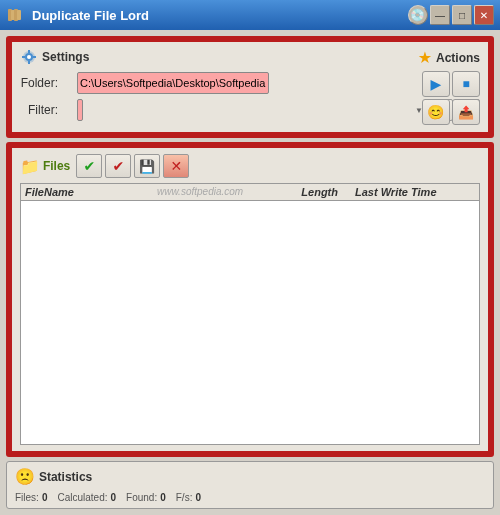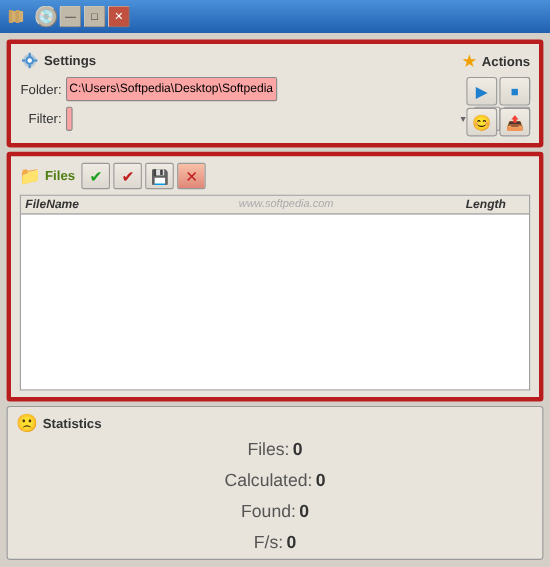--- a/index.html
+++ b/index.html
@@ -46,21 +46,21 @@
       padding: 6px;
       height: calc(515px - 30px);
       display: flex;
       flex-direction: column;
       gap: 4px;
     }
 
     
     .panel {
       background: #e8e4dc;
-      border: 4px solid #b91c1c;
+      border: 6px solid #b91c1c;
       border-radius: 3px;
       padding: 6px 8px;
     }
 
     
     .settings-panel {
       position: relative;
     }
     .panel-header {
       display: flex;
@@ -116,21 +116,21 @@
       align-items: center;
       justify-content: center;
       font-size: 14px;
     }
 
     
     .form-row {
       display: flex;
       align-items: center;
       margin-bottom: 5px;
-      gap: 4px;
+      gap: 19px;
     }
     .form-label {
       width: 38px;
       text-align: right;
       font-size: 12px;
       color: #333;
       flex-shrink: 0;
     }
     .form-input-wrapper {
       flex: 1;
@@ -270,24 +270,23 @@
       position: absolute;
       right: 8px;
       top: 50%;
       transform: translateY(-50%);
       font-size: 11px;
       color: #333;
     }
     .stats-row {
       display: flex;
       gap: 10px;
-      font-size: 16px;
-      color: #333;
-      align-items: center;
-      flex-direction: column;
+      font-size: 10px;
+      color: #333;
+      align-items: center;
     }
     .stat-item {
       display: flex;
       gap: 3px;
       align-items: center;
     }
     .stat-label { color: #555; }
     .stat-value { font-weight: bold; }
 
     
@@ -319,20 +318,21 @@
 <div class="title-bar">
   <div class="title-bar-icon">
 
     <svg width="20" height="20" viewBox="0 0 20 20">
       <rect x="2" y="4" width="4" height="12" rx="1" fill="#c8a060"></rect>
       <rect x="5" y="5" width="4" height="10" rx="1" fill="#d4b070"></rect>
       <rect x="8" y="4" width="4" height="12" rx="1" fill="#c8a060"></rect>
       <rect x="11" y="5" width="4" height="10" rx="1" fill="#d4b070"></rect>
     </svg>
   </div>
+  <span class="title-bar-title">Duplicate File Lord</span>
   <div class="title-bar-controls">
 
     <div class="win-icon" style="background:#c0b8a8; border-radius:50%; font-size:12px;">💿</div>
     <div class="win-icon">—</div>
     <div class="win-icon">□</div>
     <div class="win-icon close" style="background:#c05040; color:white;">✕</div>
   </div>
 </div>
 
 <div class="main-window">
@@ -428,20 +428,21 @@
       <button class="toolbar-btn" style="background: linear-gradient(to bottom, #f8c0a8, #e08878);">
         <span style="font-size:14px; color:#c02020;">✕</span>
       </button>
     </div>
 
     <div class="file-list-container">
       <div class="file-list-header">
         <span class="file-list-header-col col-filename">FileName</span>
         <span class="watermark" style="flex:1;">www.softpedia.com</span>
         <span class="file-list-header-col col-length">Length</span>
+        <span class="file-list-header-col col-writetime">Last Write Time</span>
       </div>
 
       <div style="flex:1;"></div>
     </div>
   </div>
 
   <div class="stats-panel">
     <div class="panel-header">
       <span style="font-size:16px;">🙁</span>
       <span class="panel-title">Statistics</span>

